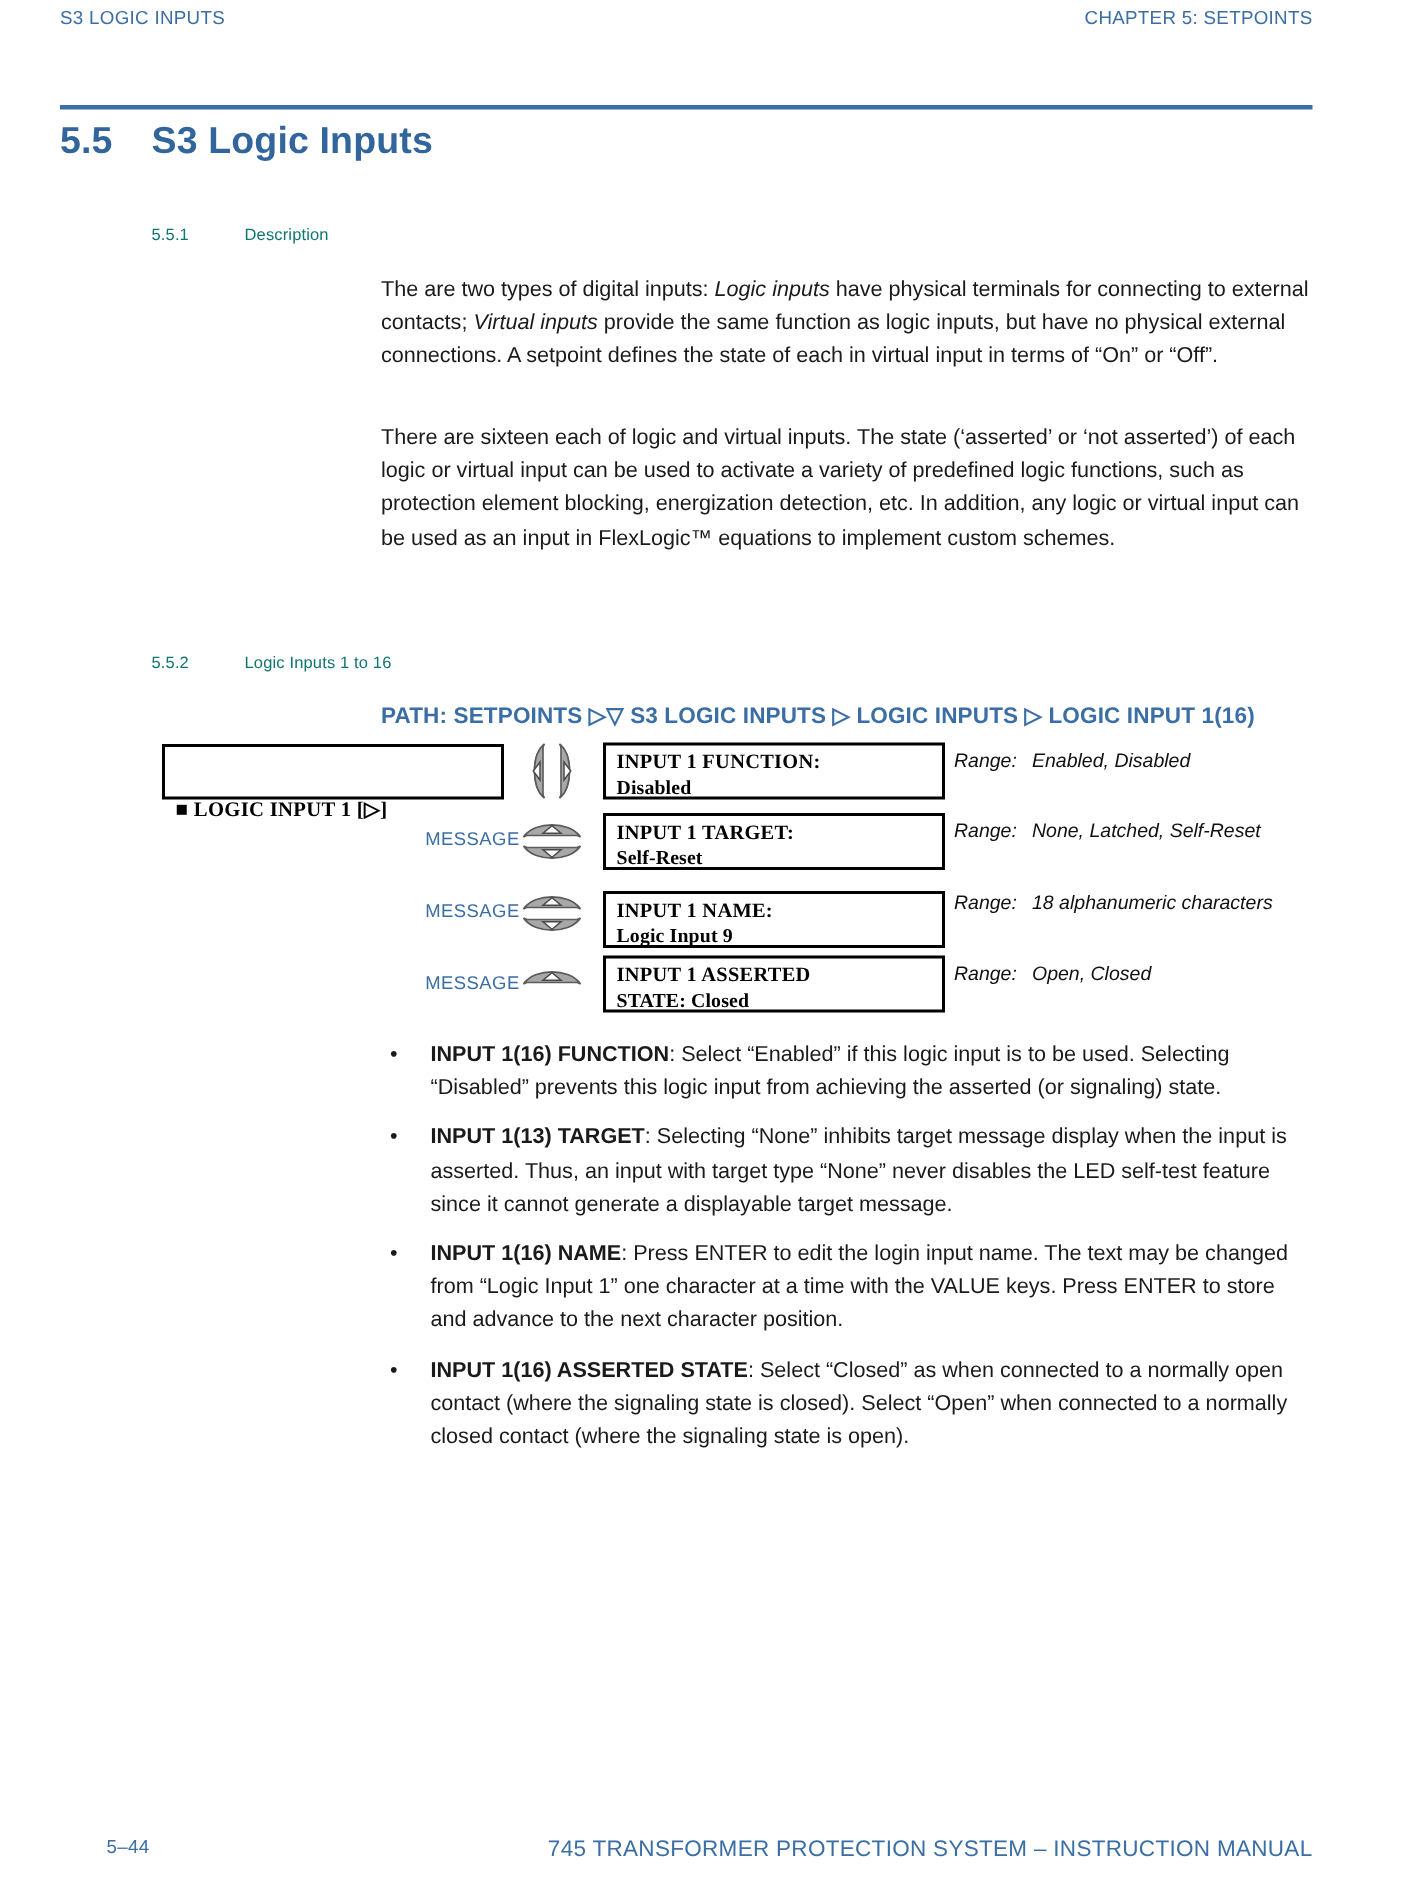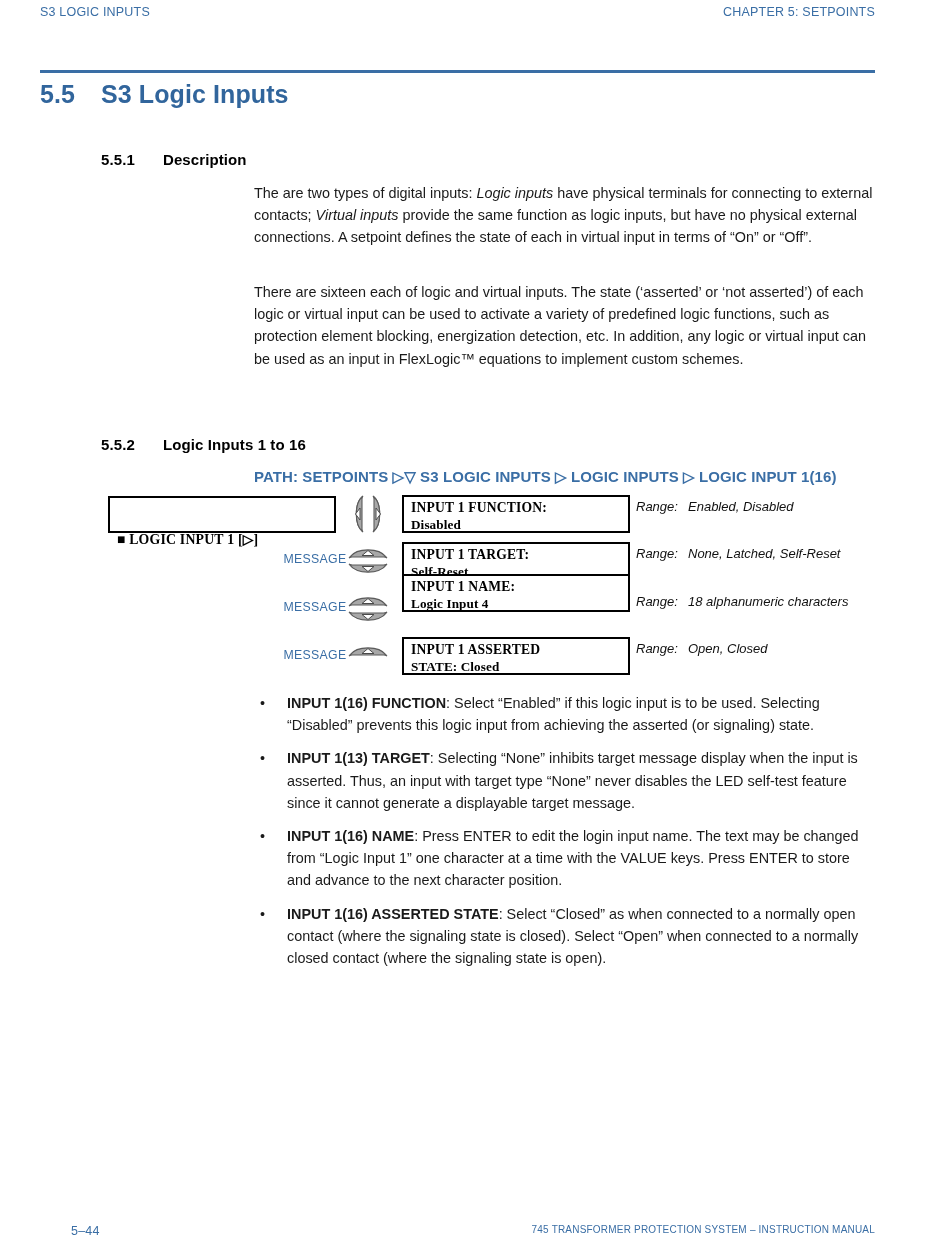--- a/index.html
+++ b/index.html
@@ -15,21 +15,21 @@
   .runhead{position:absolute;left:40px;top:5px;width:835px;height:20px;}
   .runhead .left{position:absolute;left:0;top:0;font-size:12.5px;letter-spacing:.2px;color:#3a6ea5;}
   .runhead .right{position:absolute;right:0;top:0;font-size:12.5px;letter-spacing:.2px;color:#3a6ea5;}
   .rule{position:absolute;left:40px;top:70px;width:835px;height:3px;background:#3a6ea5;}
 
   
   .h1{position:absolute;left:40px;top:80px;width:835px;height:34px;color:#31659c;font-size:25px;font-weight:bold;letter-spacing:.1px;}
   .h1 .num{position:absolute;left:0;top:0;}
   .h1 .txt{position:absolute;left:61px;top:0;}
 
-  .h2{position:absolute;color:#000000;font-size:15px;font-weight:bold;letter-spacing:.1px;height:22px;}
+  .h2{position:absolute;color:#0f766e;font-size:11px;font-weight:normal;letter-spacing:.1px;height:22px;}
   .h2 .num{position:absolute;left:0;top:0;}
   .h2 .txt{position:absolute;left:62px;top:0;}
   #h2-desc{left:101px;top:151px;width:500px;}
   #h2-li{left:101px;top:436px;width:500px;}
 
   
   .para{position:absolute;left:254px;width:622px;font-size:14.4px;line-height:22.2px;color:#1a1a1a;text-align:left;}
   #para1{top:182px;}
   #para2{top:281px;}
   .para i{font-style:italic;}
@@ -46,21 +46,21 @@
   }
   .lcd .l1{position:absolute;left:7px;top:3px;font-size:13.6px;font-weight:bold;color:#000;white-space:nowrap;letter-spacing:.2px;}
   .lcd .l2{position:absolute;left:7px;top:20px;font-size:13.2px;font-weight:bold;color:#000;white-space:nowrap;letter-spacing:.1px;}
 
   #lcd-root{left:8px;top:6px;width:228px;height:37px;}
   #lcd-root .l1{font-size:13.8px;margin-top:30px;}
 
   .lcd-r{left:302px;width:228px;height:38px;}
   #lcd-func{top:5px;}
   #lcd-targ{top:52px;}
-  #lcd-name{top:84px;}
+  #lcd-name{top:104px;}
   #lcd-asst{top:147px;}
 
   .range{position:absolute;left:536px;font-size:13px;font-style:italic;color:#111;white-space:nowrap;}
   .range .lbl{position:absolute;left:0;top:0;}
   .range .val{position:absolute;left:52px;top:0;}
   #rng-func{top:9px;}
   #rng-targ{top:56px;}
   #rng-name{top:104px;}
   #rng-asst{top:151px;}
 
@@ -78,21 +78,21 @@
 
   
   .bullets{position:absolute;left:254px;top:692px;width:622px;}
   .bl{position:relative;padding-left:33px;margin-bottom:11px;font-size:14.4px;line-height:22.2px;color:#1a1a1a;}
   .bl .dot{position:absolute;left:6px;top:0px;font-size:14.4px;line-height:22.2px;color:#1a1a1a;}
   .bl b{font-weight:bold;}
 
   
   .footer{position:absolute;left:40px;top:1224px;width:835px;height:20px;}
   .footer .left{position:absolute;left:0;top:0;font-size:12.5px;color:#3a6ea5;letter-spacing:.2px;margin-left:31px;}
-  .footer .right{position:absolute;right:0;top:0;font-size:10px;color:#3a6ea5;letter-spacing:.2px;}
+  .footer .right{position:absolute;right:0;top:0;font-size:15px;color:#3a6ea5;letter-spacing:.2px;}
 </style>
 </head>
 <body>
 
 <div class="page">
 
   <div class="runhead">
     <span class="left">S3 LOGIC INPUTS</span>
     <span class="right">CHAPTER 5: SETPOINTS</span>
   </div>
@@ -187,21 +187,21 @@
     <div class="lcd lcd-r" id="lcd-func">
       <span class="l1">INPUT 1 FUNCTION:</span>
       <span class="l2">Disabled</span>
     </div>
     <div class="lcd lcd-r" id="lcd-targ">
       <span class="l1">INPUT 1 TARGET:</span>
       <span class="l2">Self-Reset</span>
     </div>
     <div class="lcd lcd-r" id="lcd-name">
       <span class="l1">INPUT 1 NAME:</span>
-      <span class="l2">Logic Input 4</span>
+      <span class="l2">Logic Input 9</span>
     </div>
     <div class="lcd lcd-r" id="lcd-asst">
       <span class="l1">INPUT 1 ASSERTED</span>
       <span class="l2">STATE: Closed</span>
     </div>
 
     <div class="range" id="rng-func">
       <span class="lbl">Range:</span>
       <span class="val">Enabled, Disabled</span>
     </div>

